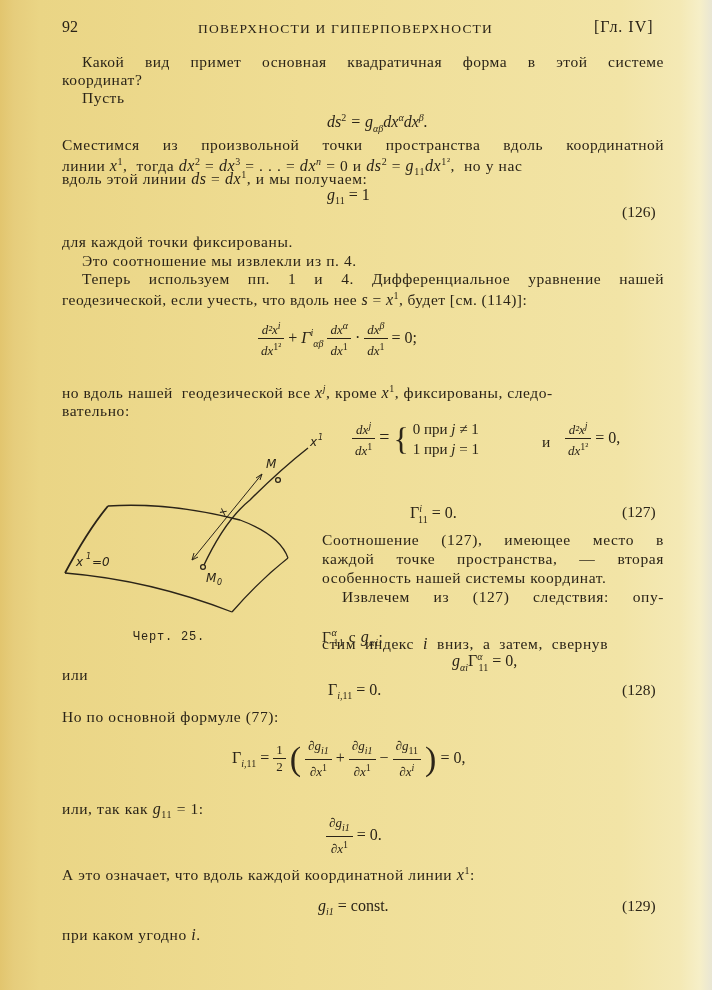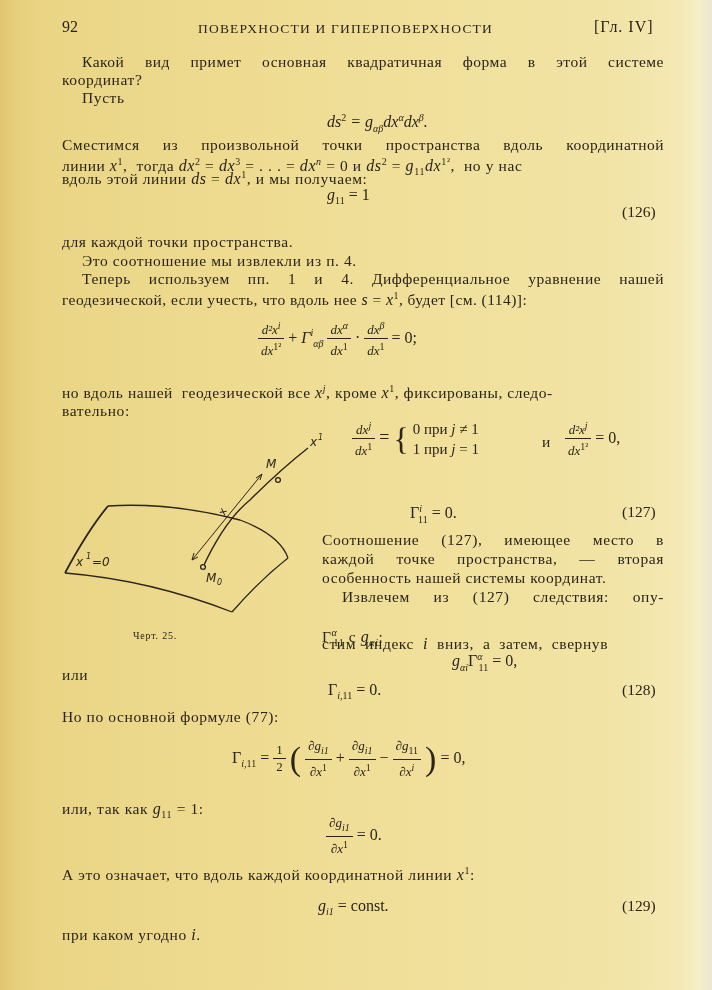--- a/index.html
+++ b/index.html
@@ -14,21 +14,21 @@
   .abs { position: absolute; white-space: nowrap; }
   .txt { font-size: 15.5px; letter-spacing: 0.6px; }
   .just { position: absolute; left: 62px; width: 602px; font-size: 15.5px; letter-spacing: 0.5px; text-align: justify; text-align-last: justify; white-space: nowrap; }
   .math { font-family: "Liberation Serif", serif; font-style: italic; font-size: 16px; }
   .num { font-family: "Liberation Serif", serif; font-size: 15.5px; }
   sub, sup { font-size: 10px; font-style: italic; }
   .frac { display: inline-block; vertical-align: middle; text-align: center; font-style: italic; font-size: 13px; }
   .frac .n { display: block; padding: 0 3px; border-bottom: 1px solid #2b2418; line-height: 16px; }
   .frac .d { display: block; padding: 0 3px; line-height: 16px; }
   .header { font-size: 13.5px; letter-spacing: 1.2px; }
-  .fig-caption { font-size: 10px; letter-spacing: 0.8px; }
+  .fig-caption { font-size: 12px; letter-spacing: 0.8px; font-family: Liberation Mono, monospace; }
 </style>
 </head>
 <body>
 
 <div class="page">
 
   <div class="abs num" style="left:62px; top:18px; font-size:16px;">92</div>
   <div class="abs header" style="left:198px; top:21px;">ПОВЕРХНОСТИ И ГИПЕРПОВЕРХНОСТИ</div>
   <div class="abs num" style="left:594px; top:18px; font-size:16px; letter-spacing:1px;">[Гл. IV]</div>
 
@@ -46,21 +46,21 @@
   </div>
   <div class="abs txt" style="left:62px; top:169px;">
     вдоль этой линии <i class="math">ds</i> = <i class="math">dx</i><sup style="font-style:normal">1</sup>, и мы получаем:
   </div>
 
   <div class="abs math" style="left:327px; top:186px;">
     g<sub style="font-style:normal">11</sub><span style="font-style:normal"> = 1</span>
   </div>
   <div class="abs num" style="left:622px; top:203px;">(126)</div>
 
-  <div class="abs txt" style="left:62px; top:233px;">для каждой точки пространства.</div>
+  <div class="abs txt" style="left:62px; top:233px;">для каждой точки фиксированы.</div>
   <div class="abs txt" style="left:82px; top:252px;">Это соотношение мы извлекли из п. 4.</div>
 
   <div class="just" style="top:270px; padding-left:20px; width:582px;">Теперь используем пп. 1 и 4. Дифференциальное уравнение нашей</div>
   <div class="abs txt" style="left:62px; top:290px; letter-spacing:0.45px;">
     геодезической, если учесть, что вдоль нее <i class="math">s</i> = <i class="math">x</i><sup style="font-style:normal">1</sup>, будет [см. (114)]:
   </div>
 
   <div class="abs math" style="left:258px; top:318px;">
     <span class="frac"><span class="n">d²x<sup>i</sup></span><span class="d">dx<sup style="font-style:normal">1²</sup></span></span>
     <span style="font-style:normal">+</span> Γ<sup>i</sup><sub>αβ</sub>

